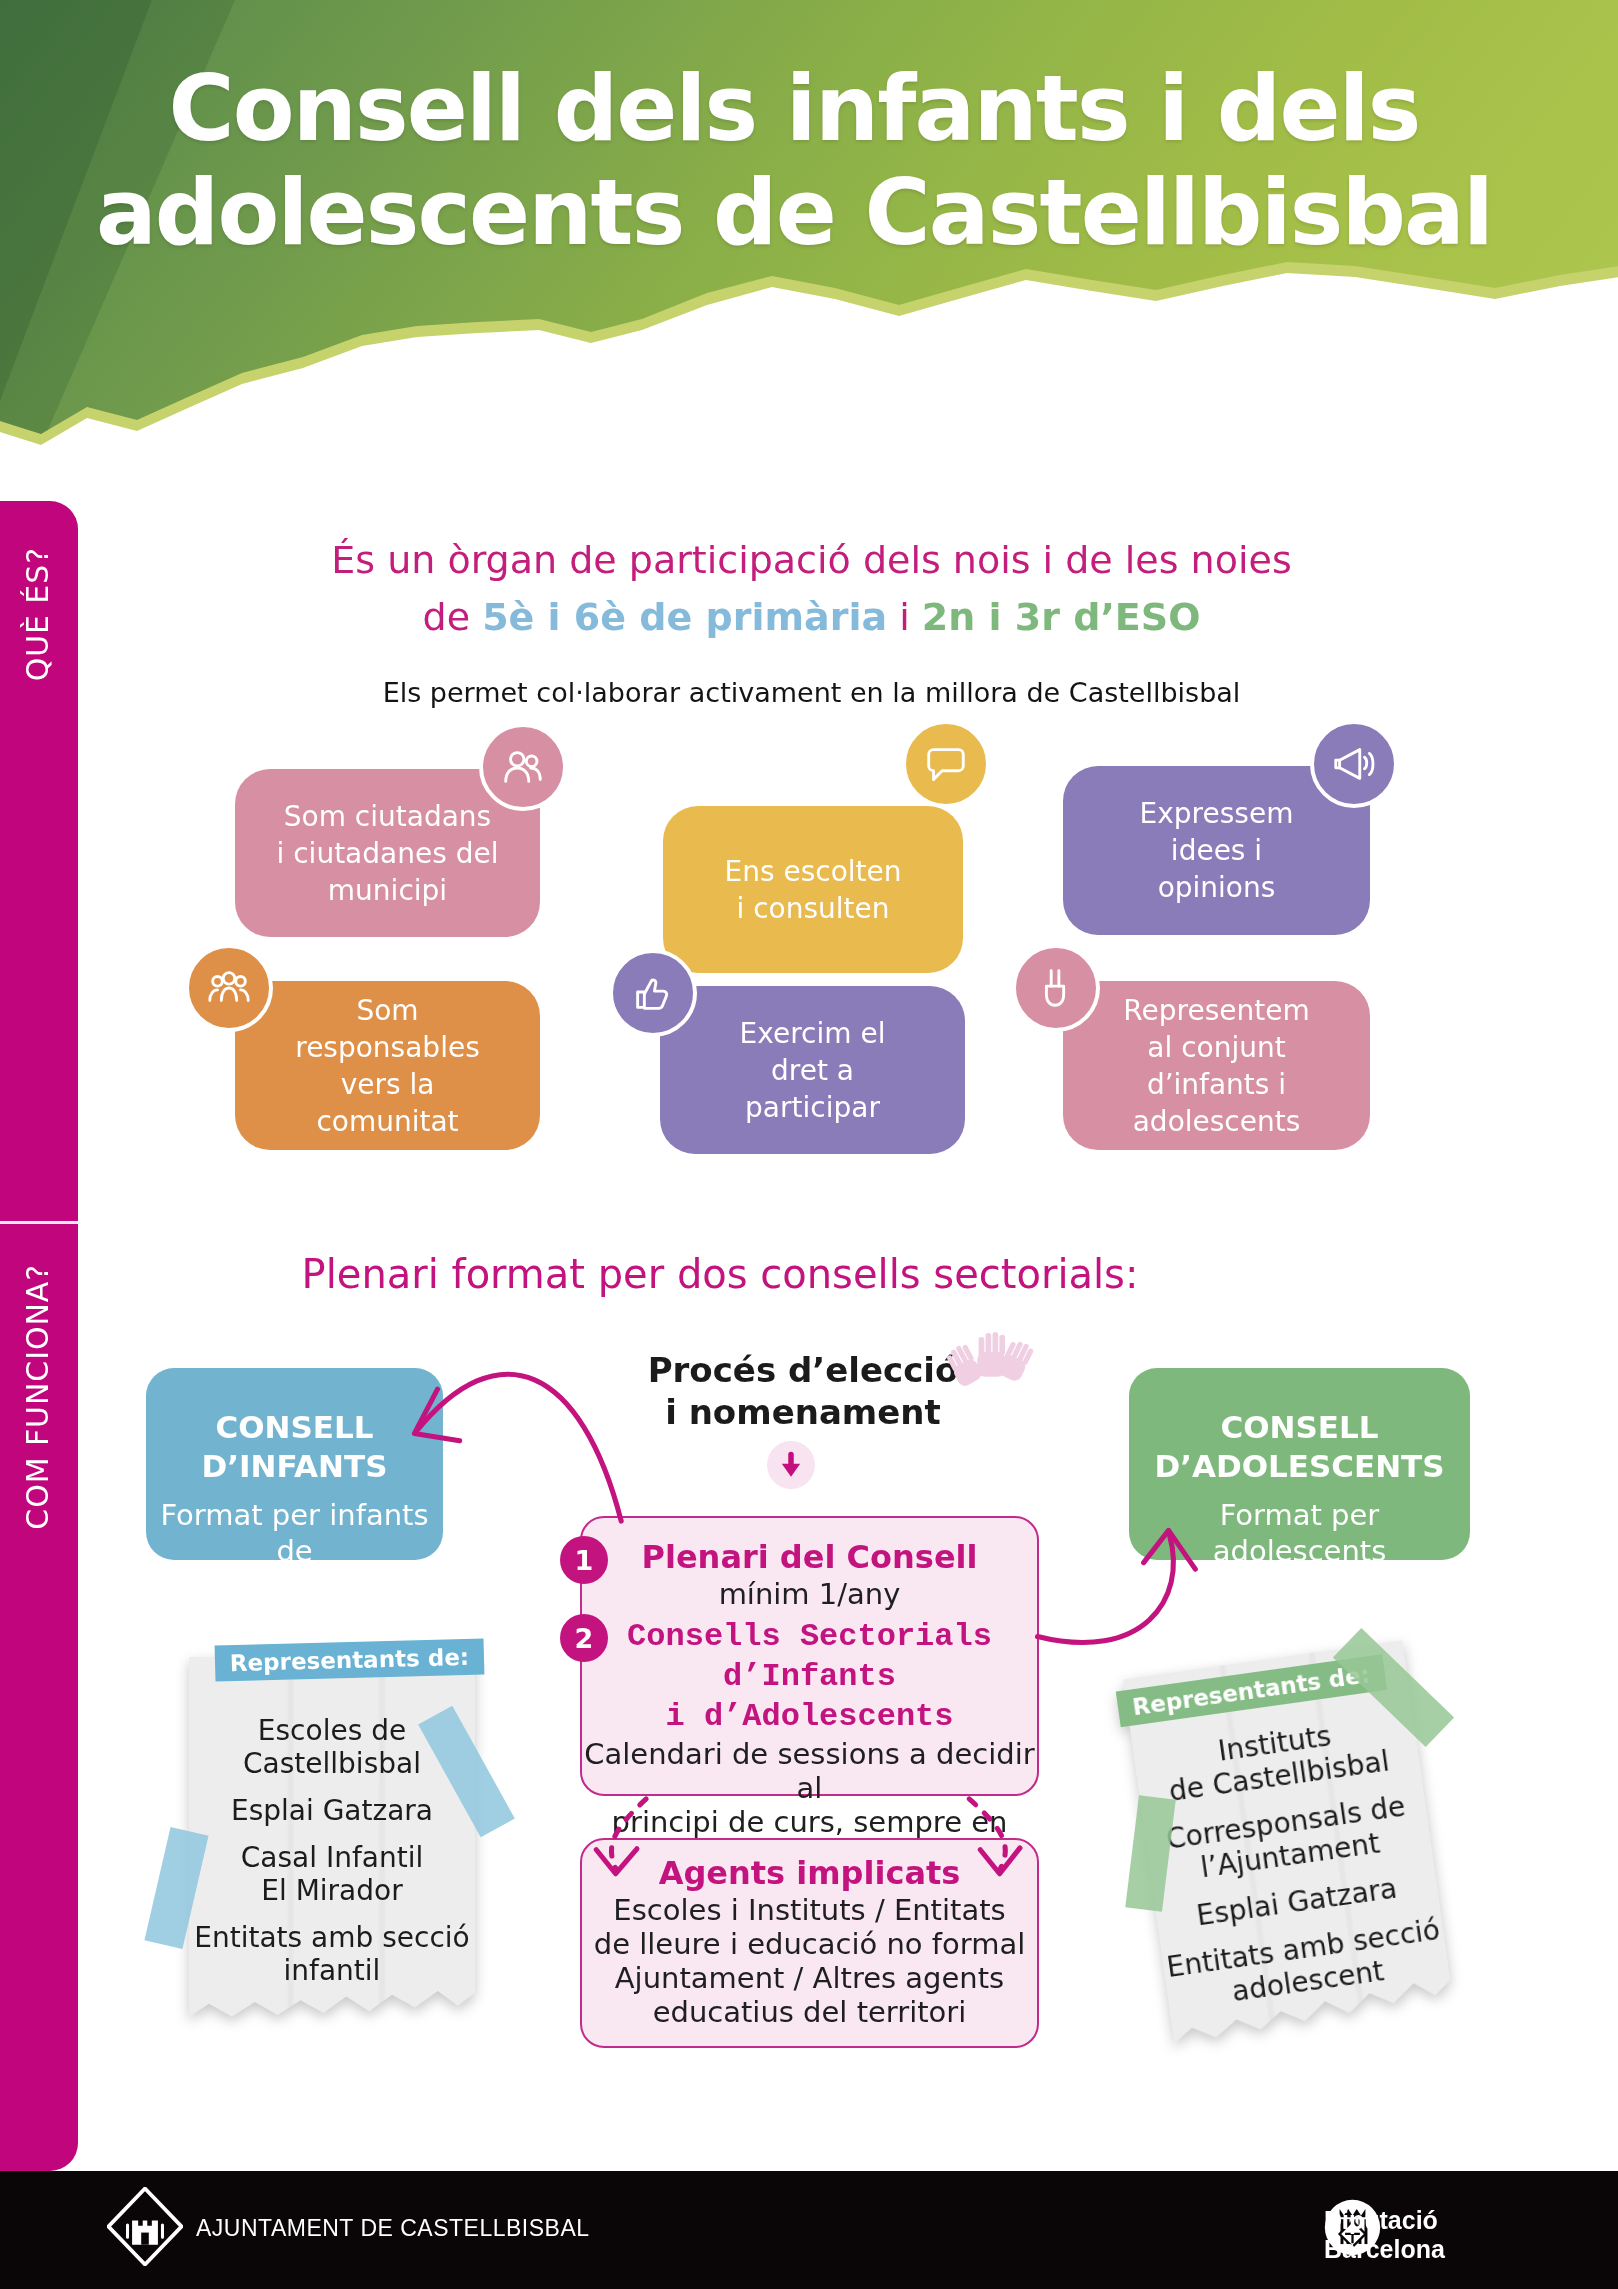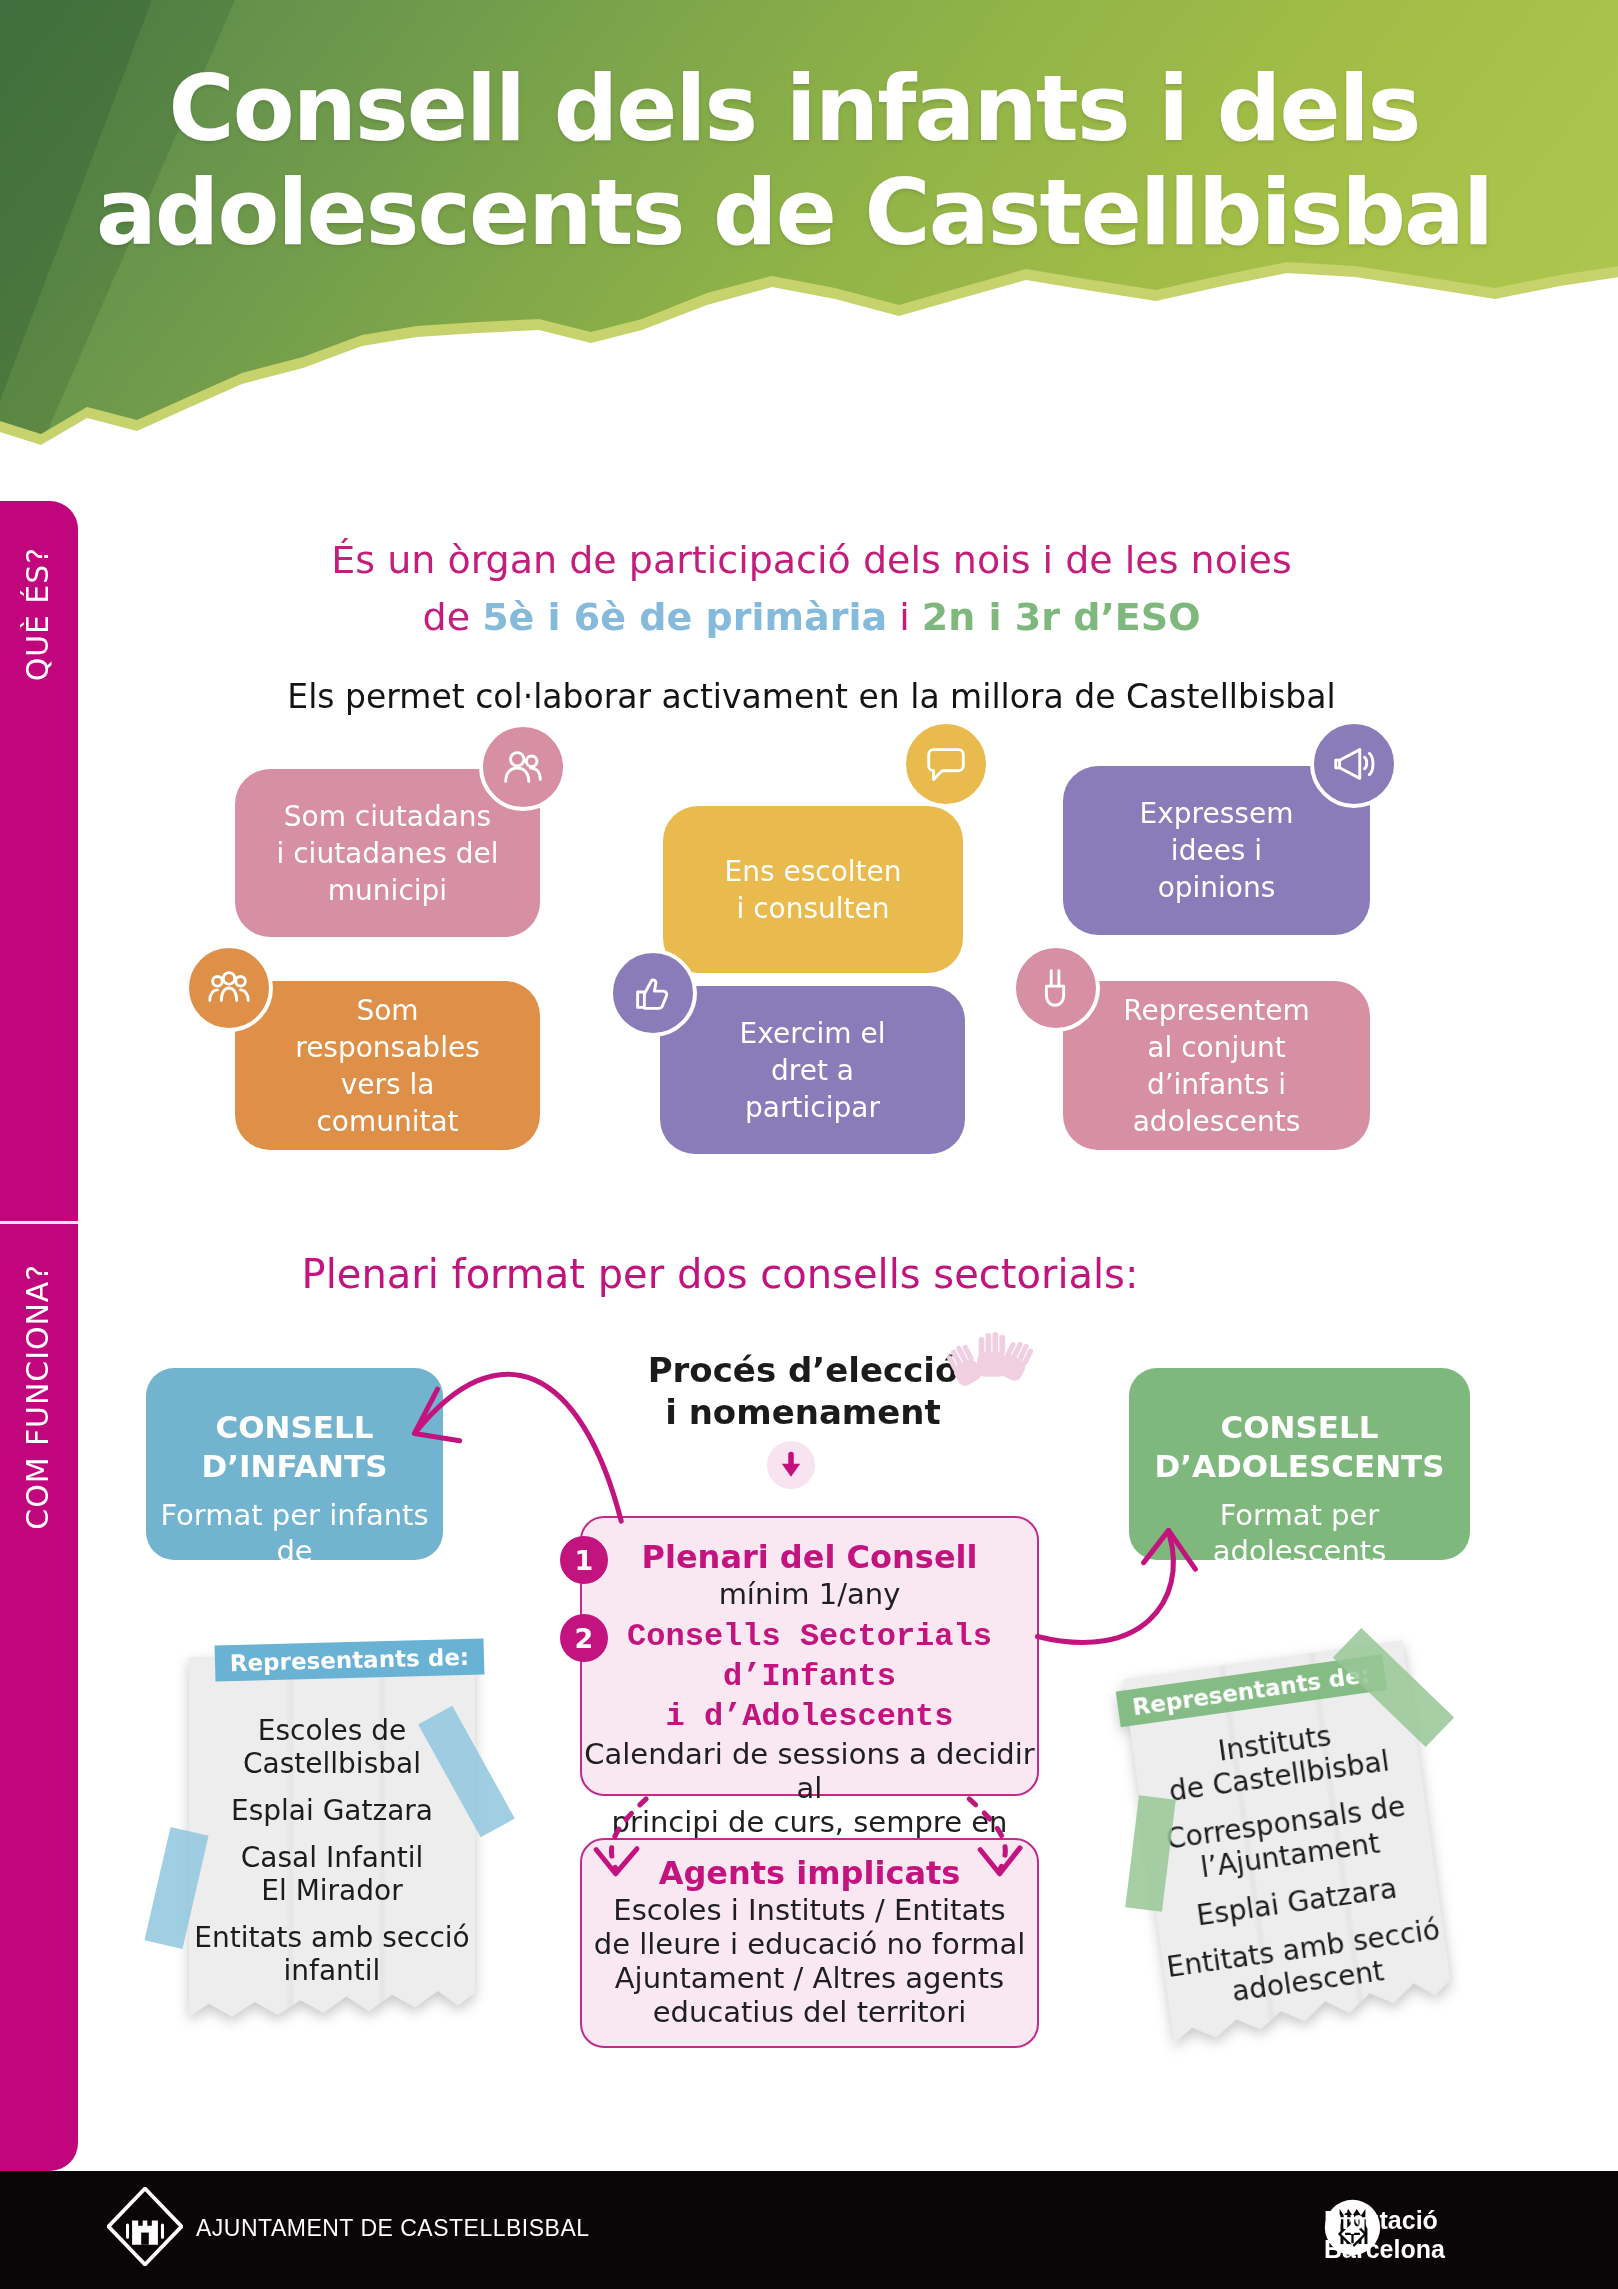--- a/index.html
+++ b/index.html
@@ -30,21 +30,21 @@
   .s1{top:46px;} .s2{top:763px;}
 
   
   .intro1{position:absolute;left:78px;top:538px;width:1467px;text-align:center;
     font-size:38px;color:#c41e7d;}
   .intro2{position:absolute;left:78px;top:595px;width:1467px;text-align:center;
     font-size:38px;color:#c41e7d;}
   .intro2 .blue{color:#85badb;font-weight:bold;}
   .intro2 .green{color:#7fb87d;font-weight:bold;}
   .intro3{position:absolute;left:78px;top:677px;width:1467px;text-align:center;
-    font-size:33px;color:#141414;}
+    font-size:27px;color:#141414;}
 
   
   .card{position:absolute;border-radius:35px;color:#fff;font-size:28px;line-height:37px;
     display:flex;align-items:center;justify-content:center;text-align:center;white-space:pre-line;}
   .c1{left:235px;top:769px;width:305px;height:168px;background:#d78fa4;}
   .c2{left:663px;top:766px;width:300px;height:167px;background:#e9ba4d;margin-top:40px;}
   .c3{left:1063px;top:766px;width:307px;height:169px;background:#8a7cb8;}
   .c4{left:235px;top:981px;width:305px;height:169px;background:#de9049;}
   .c5{left:660px;top:986px;width:305px;height:168px;background:#8a7cb8;}
   .c6{left:1063px;top:981px;width:307px;height:169px;background:#d78fa4;}

